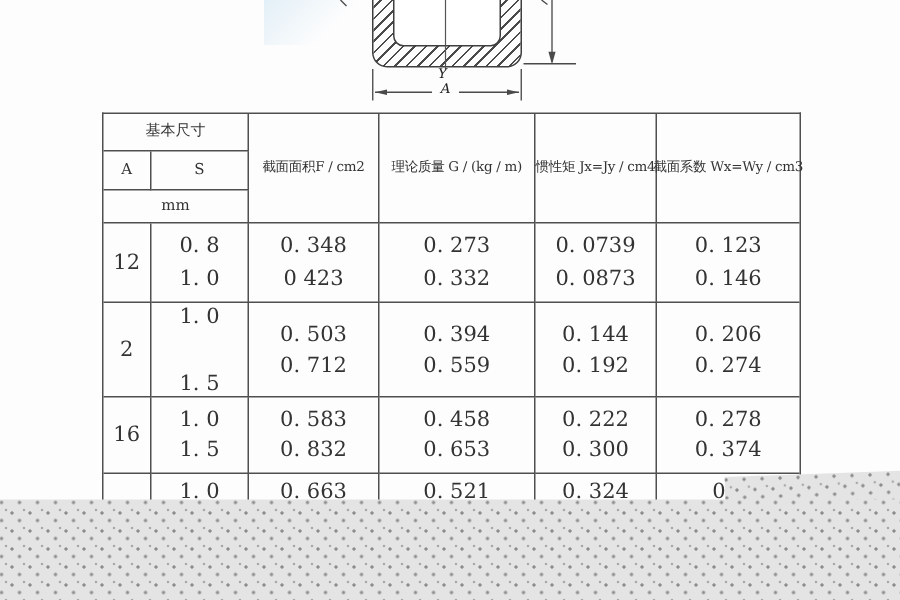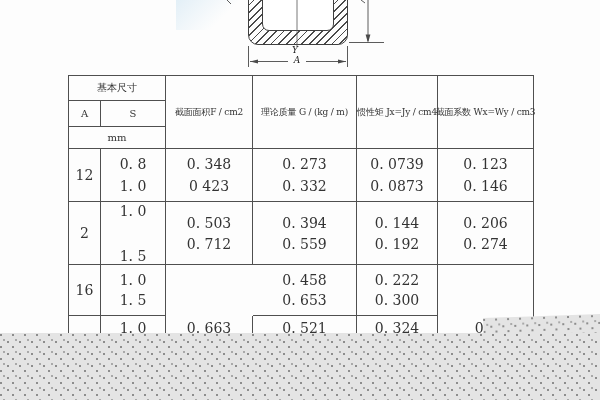--- a/index.html
+++ b/index.html
@@ -159,28 +159,36 @@
     <div class="c two mid c6 r5 nr">
       <span class="vl">0. 206</span>
       <span class="vl">0. 274</span>
     </div>
 
     <div class="c c1 r6">16</div>
     <div class="c two c2 r6">
       <span class="vl">1. 0</span>
       <span class="vl">1. 5</span>
     </div>
+    <div class="c two c3 r6">
+      <span class="vl">0. 583</span>
+      <span class="vl">0. 832</span>
+    </div>
     <div class="c two c4 r6">
       <span class="vl">0. 458</span>
       <span class="vl">0. 653</span>
     </div>
     <div class="c two c5 r6">
       <span class="vl">0. 222</span>
       <span class="vl">0. 300</span>
     </div>
+    <div class="c two c6 r6 nr">
+      <span class="vl">0. 278</span>
+      <span class="vl">0. 374</span>
+    </div>
 
     <div class="c c1 r7 nb"></div>
     <div class="c one c2 r7 nb">
       <span class="vl">1. 0</span>
     </div>
     <div class="c one c3 r7 nb">
       <span class="vl">0. 663</span>
     </div>
     <div class="c one c4 r7 nb">
       <span class="vl">0. 521</span>

